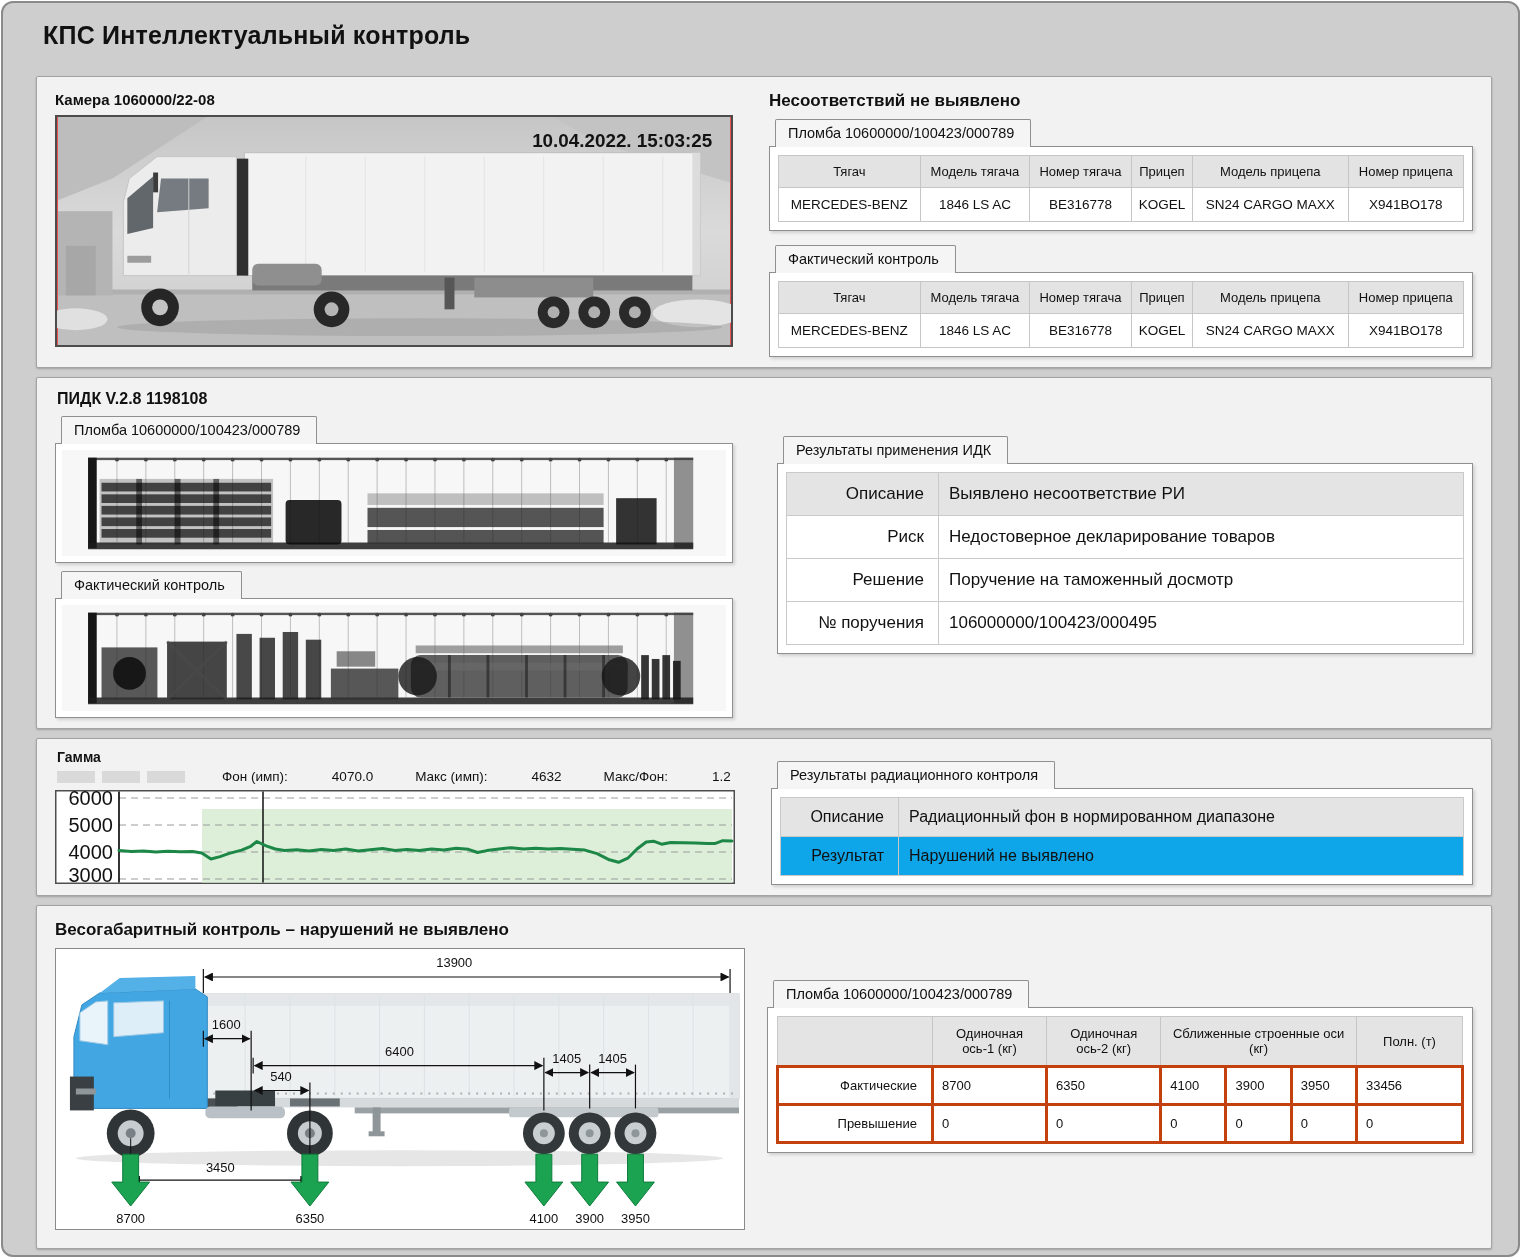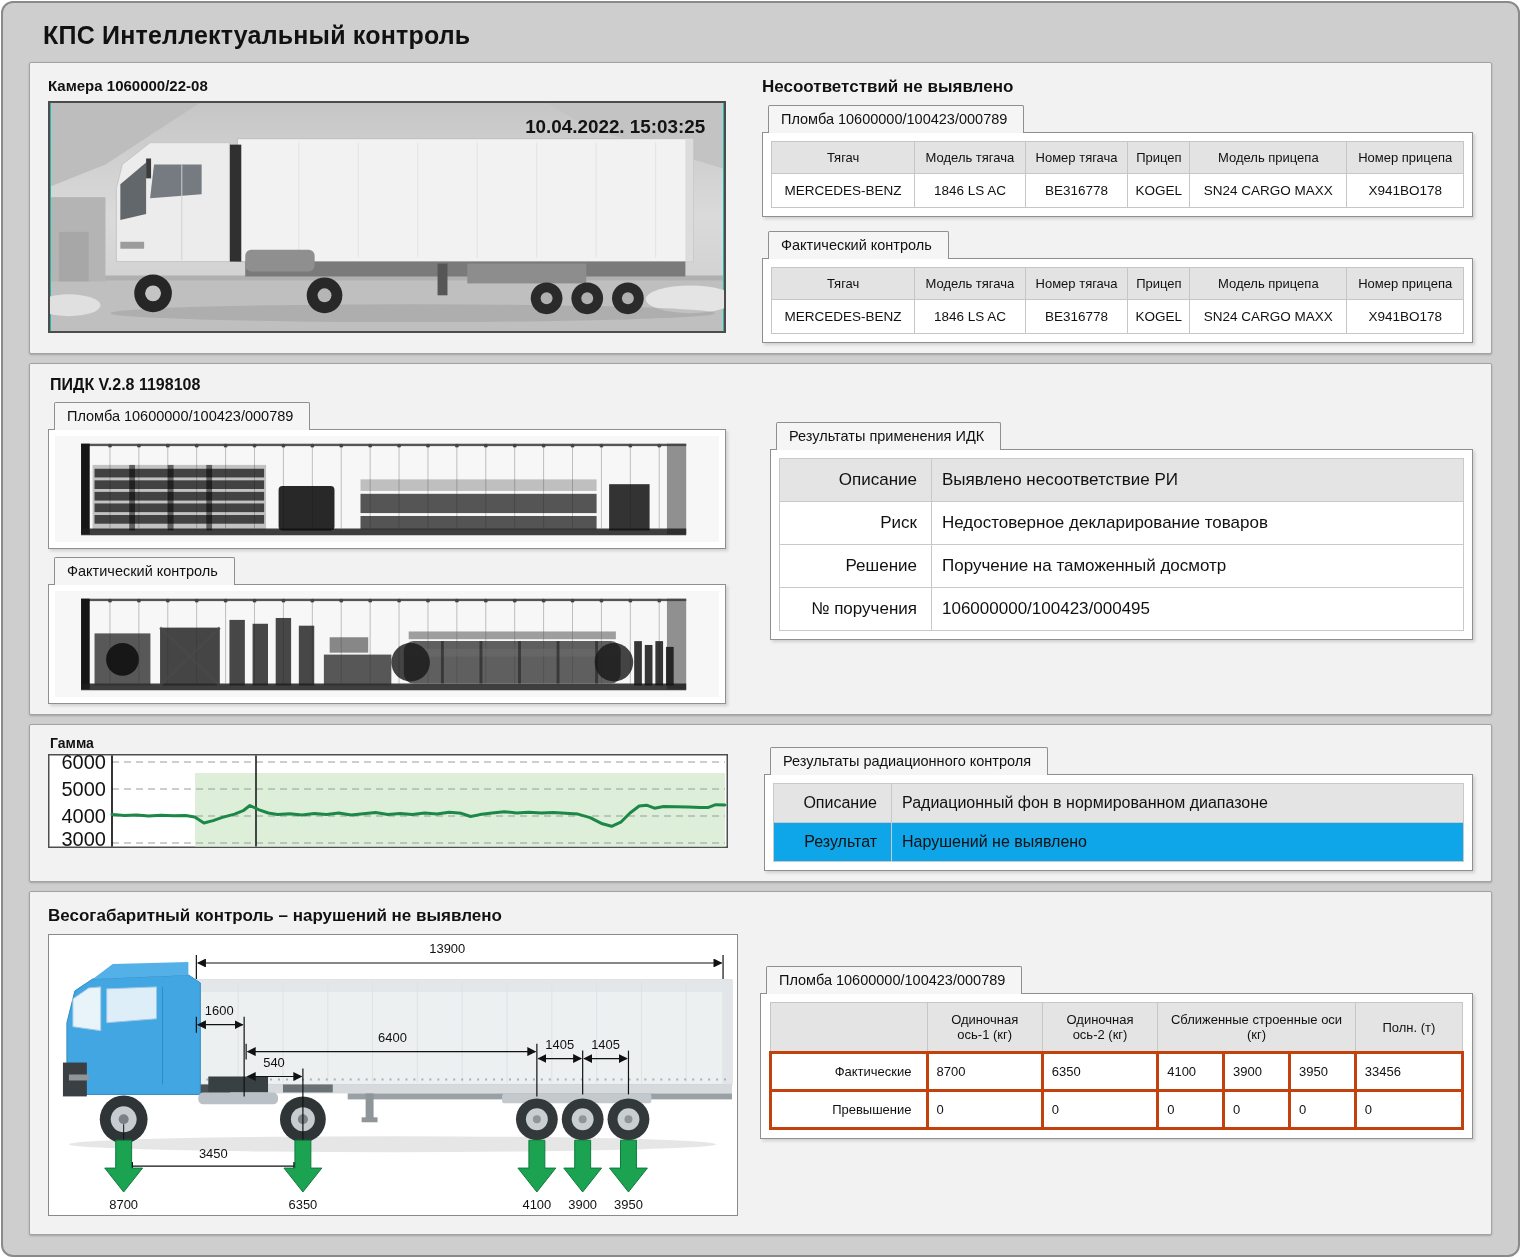--- a/index.html
+++ b/index.html
@@ -1,37 +1,37 @@
 <!DOCTYPE html>
 <html><head>
 <meta charset="utf-8">
 <style>
   * { box-sizing: border-box; }
   html,body { margin:0; padding:0; background:#ffffff; }
   body { width:1521px; height:1258px; font-family:"Liberation Sans", sans-serif; color:#111; }
   .page { width:1519px; height:1256px; margin:1px auto; background:#cecece; border:2px solid #8a8a8a; border-radius:12px; padding:6px 26px 10px 26px; overflow:hidden; }
-  .app-title { font-size:25px; font-weight:bold; margin:12px 0 12px 14px; letter-spacing:0.2px; }
-  .panel { background:#f2f2f2; border:1px solid #a3a3a3; border-radius:2px; box-shadow:0 1px 2px rgba(0,0,0,0.22); margin-bottom:9px; padding:12px 18px; }
+  .app-title { font-size:25px; font-weight:bold; margin:12px 0 26px 14px; letter-spacing:0.2px; }
+  .panel { background:#f2f2f2; border:1px solid #a3a3a3; border-radius:2px; box-shadow:0 1px 2px rgba(0,0,0,0.22); margin-bottom:9px; padding:12px 18px;margin-left:7px; }
   .panel-camera { height:292px; display:flex; }
   .panel-pidk   { height:352px; }
   .panel-gamma  { height:158px; display:flex; padding-top:10px; }
   .panel-weight { height:344px; }
 
   .sec-heading   { font-size:15px; font-weight:bold; margin:2px 0 7px 0; }
   .big-heading   { font-size:17px; font-weight:bold; margin:2px 0 8px 0; }
   .panel-heading { font-size:16px; font-weight:bold; margin:0 0 8px 2px; }
 
   
   .tabbox { position:relative; }
   .tab { display:inline-block; position:relative; z-index:2; background:#f5f5f5; border:1px solid #8f8f8f; border-bottom:none; border-radius:2px 2px 0 0; padding:5px 16px 6px 12px; font-size:14.5px; margin-left:6px; margin-bottom:-1px; }
   .tabcontent { position:relative; z-index:1; background:#ffffff; border:1px solid #8f8f8f; padding:8px; box-shadow:2px 2px 3px rgba(0,0,0,0.14); }
 
   
   .cam-left  { width:692px; }
-  .photo { width:678px; height:232px; border:2px solid #4c4c4c; background:#14b8a6; }
+  .photo { width:678px; height:232px; border:2px solid #4c4c4c; background:#ef4444; }
   .photo svg { display:block; }
   .cam-right { flex:1; margin-left:22px; }
   .cam-right .tabbox + .tabbox { margin-top:14px; }
 
   table.veh { width:100%; border-collapse:collapse; font-size:13.5px; }
   table.veh th { background:#e3e3e3; font-weight:normal; border:1px solid #c6c6c6; padding:8px 3px; font-size:13px; }
   table.veh td { background:#ffffff; border:1px solid #c6c6c6; text-align:center; padding:9px 3px; }
 
   
   .pidk-flex { display:flex; }
@@ -286,20 +286,31 @@
               </table>
           </div>
         </div>
       </div>
     </div>
   </div>
 
   <div class="panel panel-gamma">
     <div class="gamma-left">
       <div class="g-heading">Гамма</div>
+      <div class="legend">
+        <span class="sq"></span>
+        <span class="sq"></span>
+        <span class="sq"></span>
+        <span class="ll first">Фон (имп):</span>
+        <span class="lv">4070.0</span>
+        <span class="ll">Макс (имп):</span>
+        <span class="lv">4632</span>
+        <span class="ll">Макс/Фон:</span>
+        <span class="lv">1.2</span>
+      </div>
       <svg class="gchart" viewBox="0 0 680 94" width="680" height="94">
         <rect x="0.75" y="0.75" width="678.5" height="92.5" fill="#ffffff" stroke="#4e4e4e" stroke-width="1.5"></rect>
         <rect x="147" y="19" width="530" height="73.5" fill="#ddefd9"></rect>
         <g stroke="#9b9b9b" stroke-width="1.1" stroke-dasharray="7 5">
           <line x1="64" y1="8" x2="677" y2="8"></line>
           <line x1="64" y1="35" x2="677" y2="35"></line>
           <line x1="64" y1="62" x2="677" y2="62"></line>
           <line x1="64" y1="89" x2="677" y2="89"></line>
         </g>
         <text x="58" y="15" text-anchor="end" font-size="20" fill="#111">6000</text>

